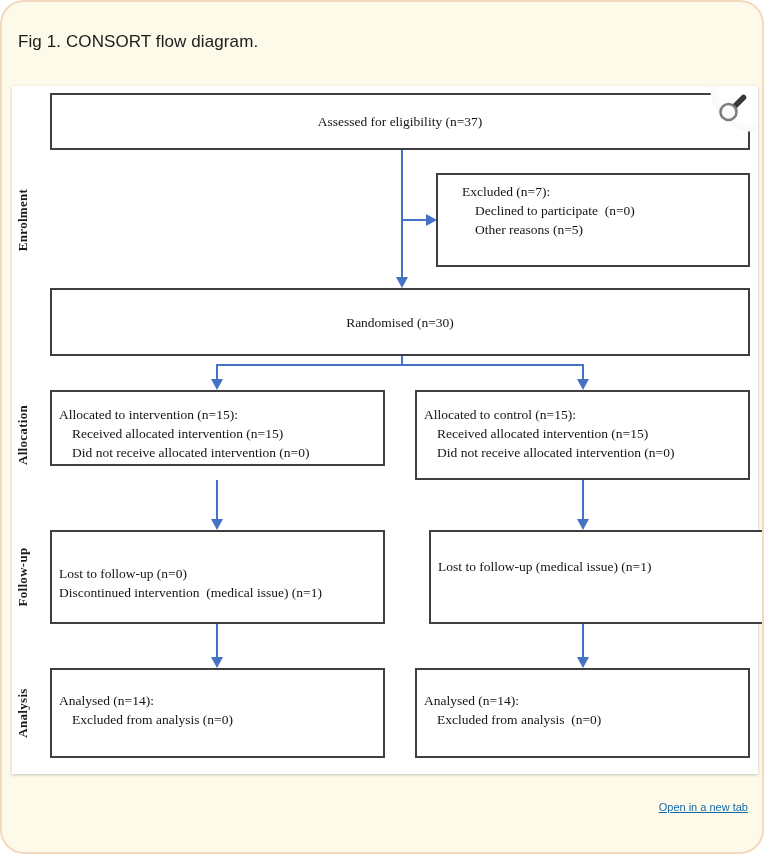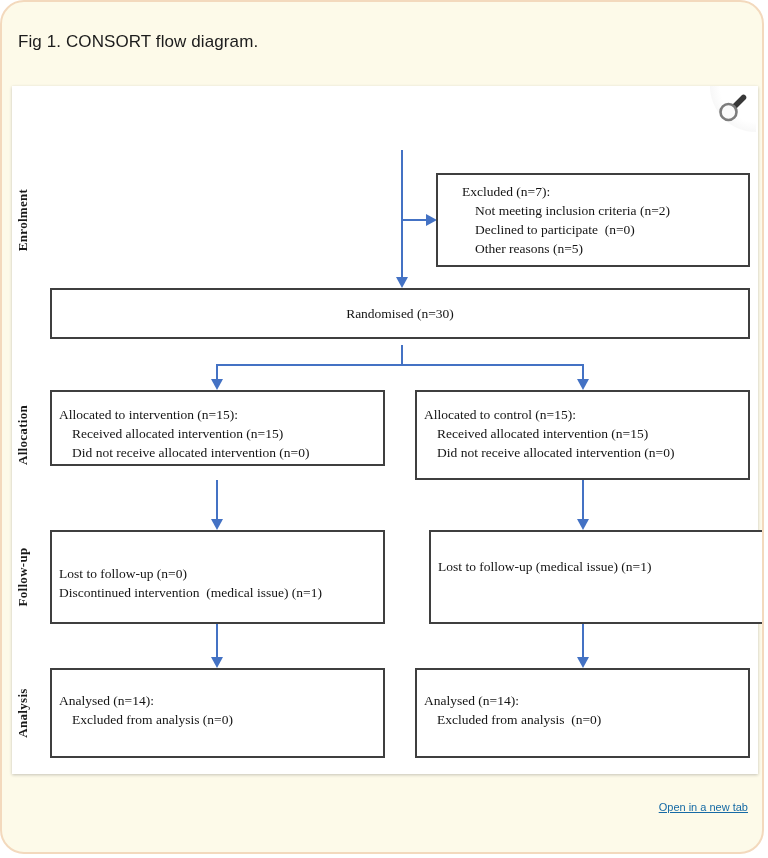--- a/index.html
+++ b/index.html
@@ -26,21 +26,21 @@
   
   .node{
     position:absolute;background:#fff;border:2px solid #3f3f3f;
     font-family:"Liberation Serif",serif;font-size:13.5px;line-height:19px;color:#141414;
   }
   .node.center{display:flex;align-items:center;justify-content:center;text-align:center;}
   .node .line{white-space:pre-wrap;}
   .node .ind{padding-left:13px;}
   #assessed   {left:38px; top:7px;   width:700px;height:57px;}
   #excluded   {left:424px;top:87px;  width:314px;height:94px; padding:7px 4px 0 24px;}
-  #randomised {left:38px; top:202px; width:700px;height:51px;}
+  #randomised {left:38px; top:202px; width:700px;height:68px;}
   #allocL     {left:38px; top:304px; width:335px;height:76px; padding:13px 4px 0 7px;}
   #allocR     {left:403px;top:304px; width:335px;height:90px; padding:13px 8px 0 7px;}
   #folL       {left:38px; top:444px; width:335px;height:94px; padding:32px 4px 0 7px;}
   #folR       {left:417px;top:444px; width:335px;height:94px; padding:25px 4px 0 7px;}
   #anaL       {left:38px; top:582px; width:335px;height:90px; padding:21px 4px 0 7px;}
   #anaR       {left:403px;top:582px; width:335px;height:90px; padding:21px 4px 0 7px;}
   
   .vl{position:absolute;width:2px;background:#4472c4;}
   .hl{position:absolute;height:2px;background:#4472c4;}
   .ad{position:absolute;width:0;height:0;border-left:6px solid transparent;border-right:6px solid transparent;border-top:11px solid #4472c4;}
@@ -99,24 +99,26 @@
     <div class="vl" style="left:204px;top:394px;height:39px;"></div>
     <div class="ad" style="left:199px;top:433px;"></div>
     <div class="vl" style="left:570px;top:394px;height:39px;"></div>
     <div class="ad" style="left:565px;top:433px;"></div>
 
     <div class="vl" style="left:204px;top:538px;height:33px;"></div>
     <div class="ad" style="left:199px;top:571px;"></div>
     <div class="vl" style="left:570px;top:538px;height:33px;"></div>
     <div class="ad" style="left:565px;top:571px;"></div>
 
+    <div class="node center" id="assessed">
+      <div class="line">Assessed for eligibility (n=37)</div>
+    </div>
 
     <div class="node" id="excluded">
       <div class="line">Excluded (n=7):</div>
-      <div class="line ind">Not meeting inclusion criteria (n=2)</div>
       <div class="line ind">Declined to participate  (n=0)</div>
       <div class="line ind">Other reasons (n=5)</div>
     </div>
 
     <div class="node center" id="randomised">
       <div class="line">Randomised (n=30)</div>
     </div>
 
     <div class="node" id="allocL">
       <div class="line">Allocated to intervention (n=15):</div>

